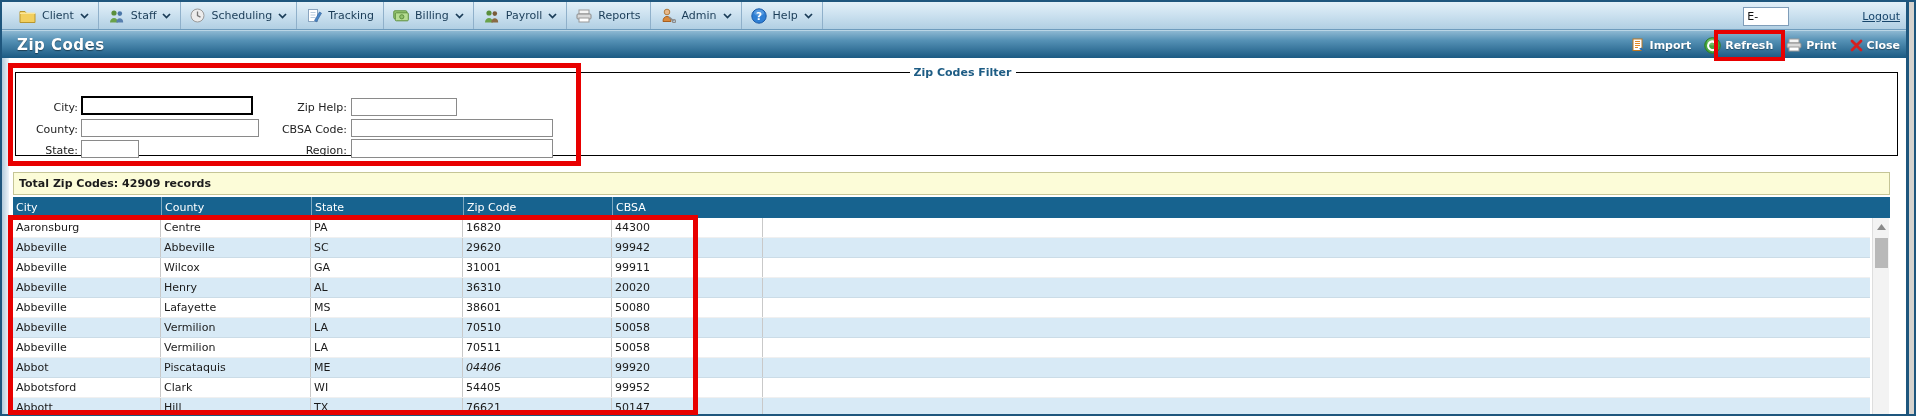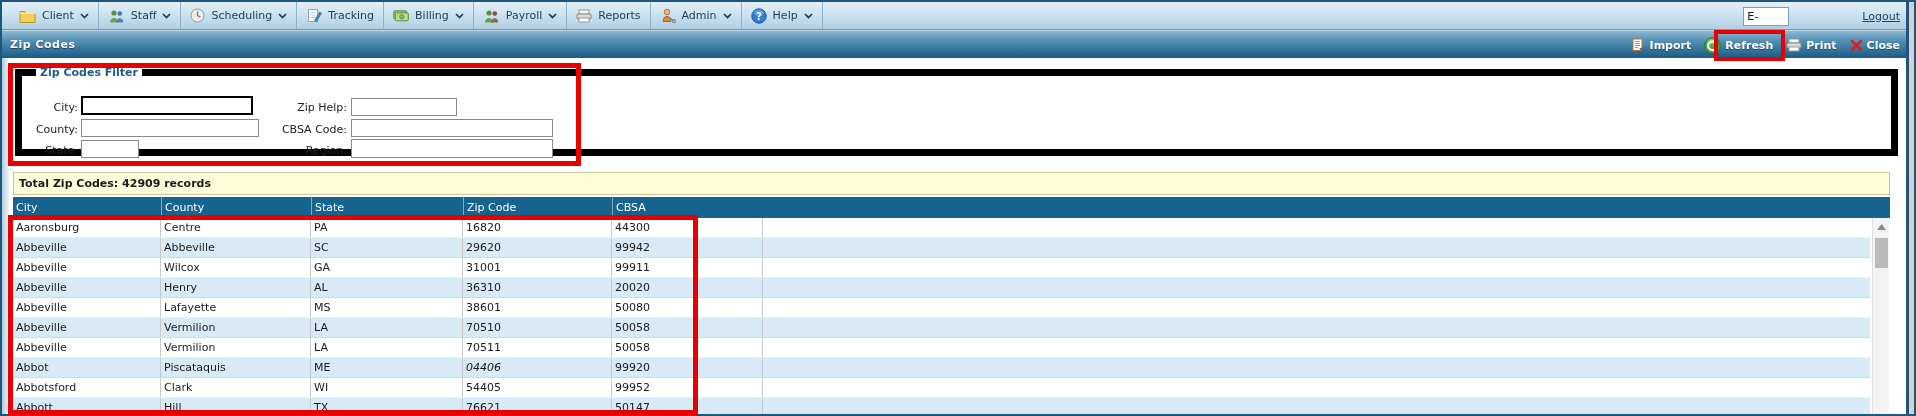--- a/index.html
+++ b/index.html
@@ -41,30 +41,30 @@
   }
 
   
   .titlebar {
     position:absolute; left:2px; top:30px; width:1904px; height:28px;
     background:linear-gradient(to bottom,#8db8d2 0%,#5591b5 35%,#1b5a83 100%);
     border-top:1px solid #b9d5e5; display:flex; align-items:center;
   }
   .titlebar .page-icon { margin-left:8px; display:inline-flex; }
   .page-title {
-    color:#fff; font-weight:bold; font-size:11px;
+    margin-left:7px; color:#fff; font-weight:bold; font-size:15px;
     text-shadow:0 1px 1px rgba(0,0,0,.45); letter-spacing:.5px;
   }
   .tb-actions { position:absolute; right:6px; top:0; height:28px; display:flex; align-items:center; gap:13px;font-weight:bold; }
   .tb-btn { display:flex; align-items:center; gap:4px; color:#fff; cursor:pointer; text-shadow:0 1px 1px rgba(0,0,0,.35); }
 
   
   .filter-fs {
     position:absolute; left:15px; top:66px; width:1883px; height:90px;
-    border:7px solid #000000; background:#fff; padding:0 8px;
+    border:1px solid #000000; background:#fff; padding:0 8px;text-align:center;
   }
   .filter-fs legend { color:#1d5c84; font-weight:bold; padding:0 4px; margin-left:6px; font-size:11px; }
   .f-label { position:absolute; text-align:right; color:#222; }
   .f-input { position:absolute; border:1px solid #8a8a8a; background:#fff; height:18px;
     font-family:inherit; font-size:11px; padding:0 3px; }
   .f-input.focused { border:2px solid #000; height:19px; }
   .f-select {
     position:absolute; border:1px solid #8a8a8a; background:#fff; height:19px;
     display:flex; align-items:center; justify-content:flex-end; padding-right:5px; cursor:pointer;
   }

